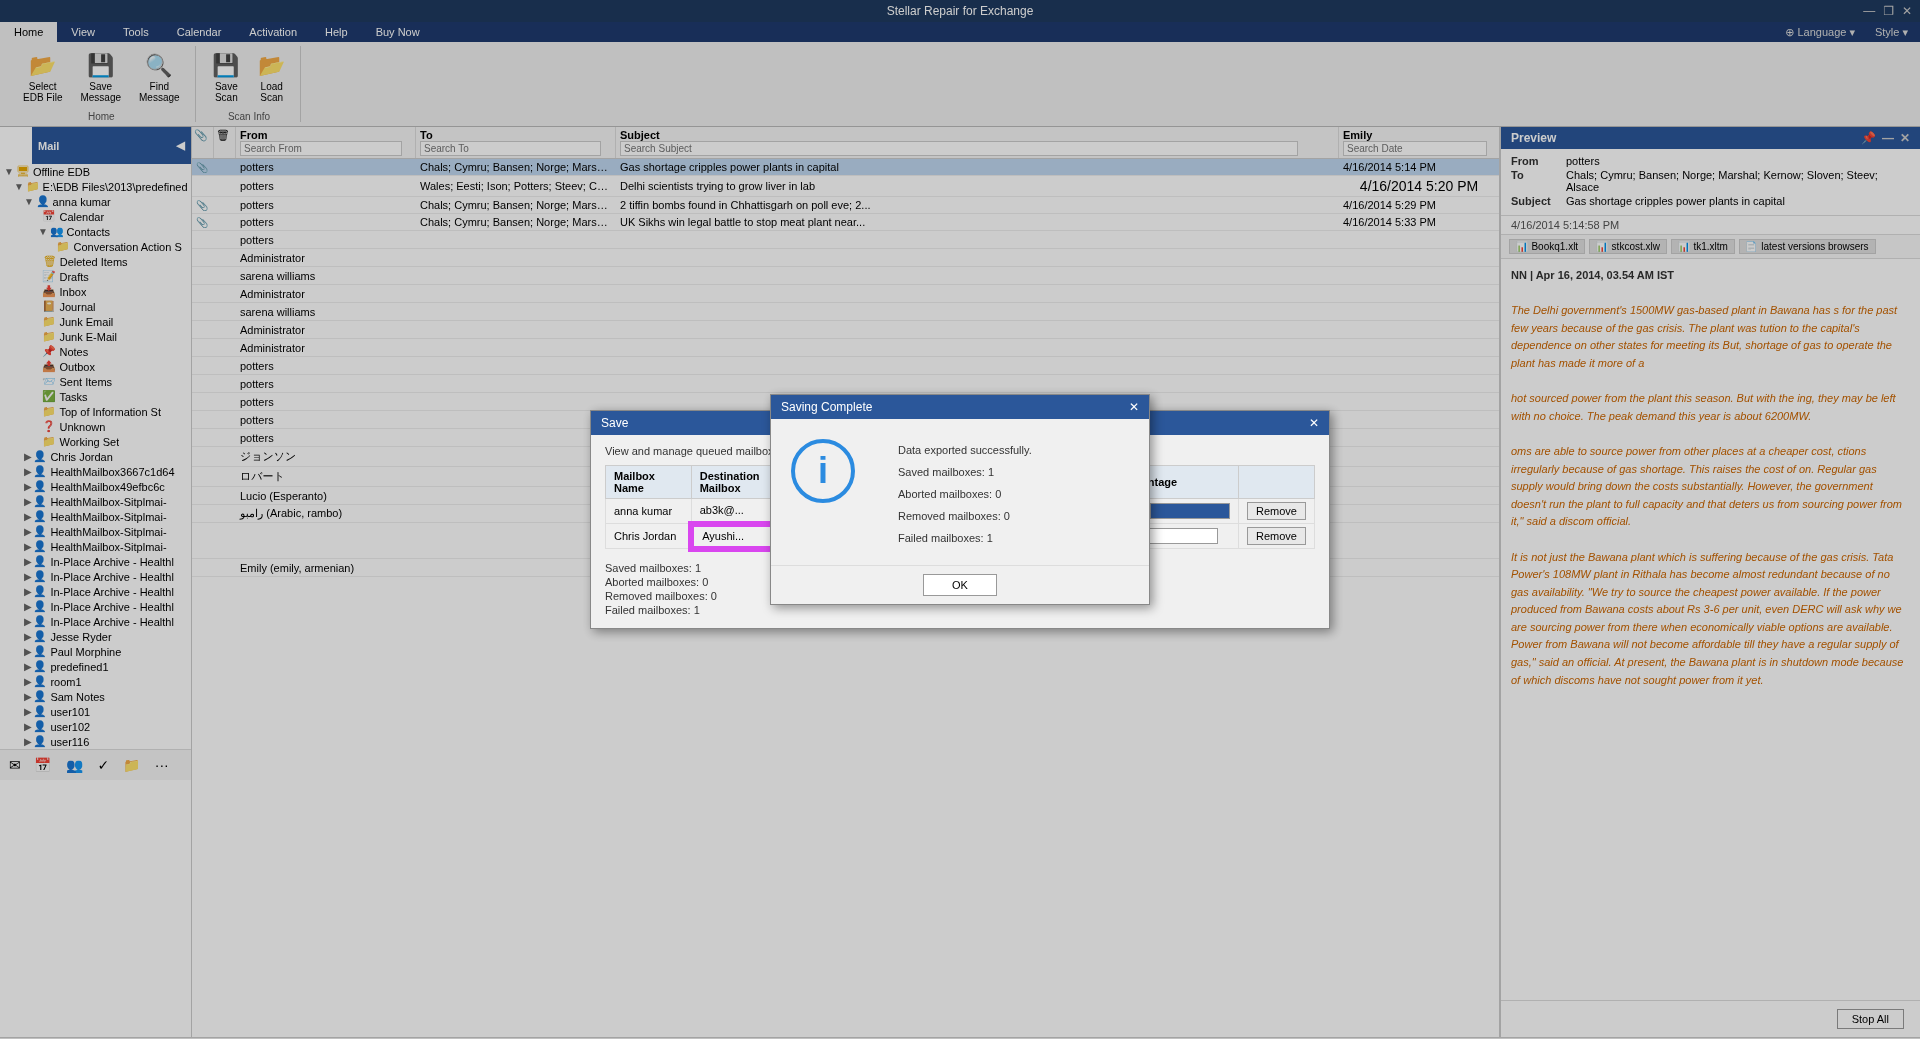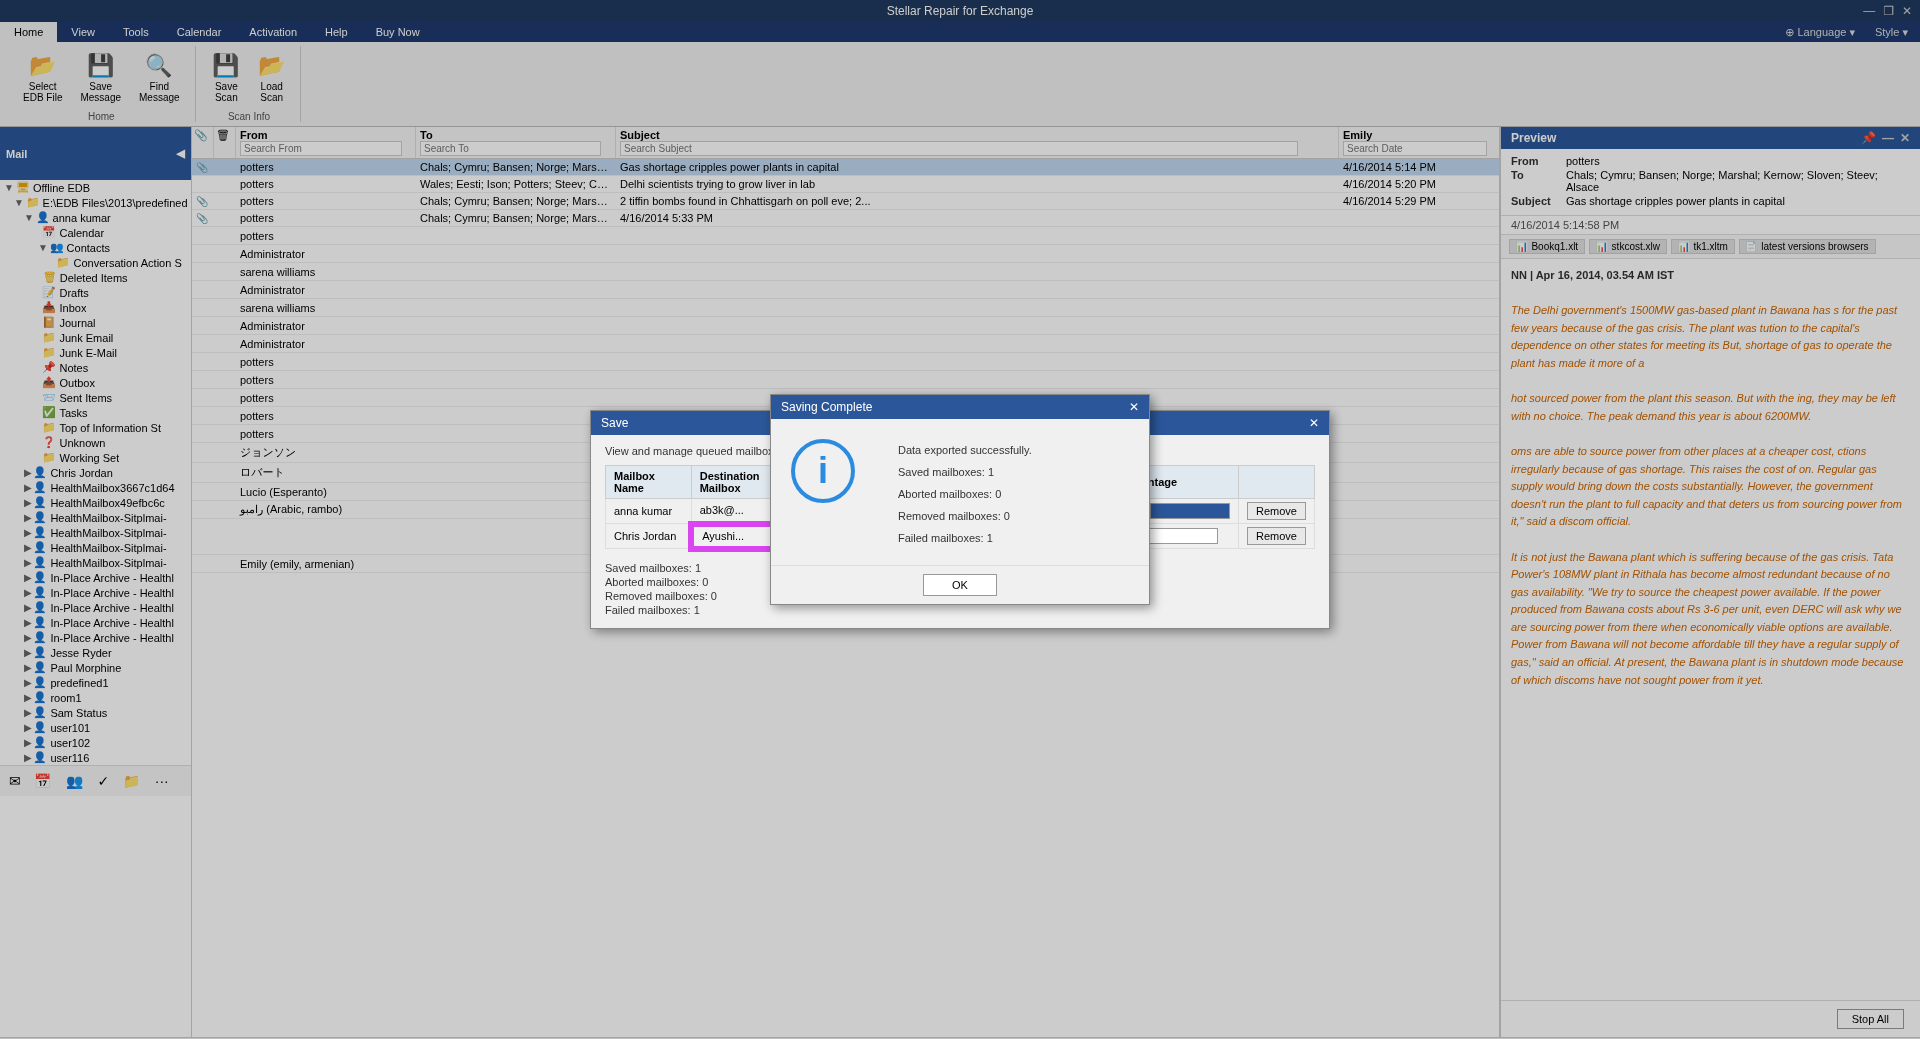--- a/index.html
+++ b/index.html
@@ -22,21 +22,21 @@
     .ribbon-btn { display: flex; flex-direction: column; align-items: center; cursor: pointer; padding: 4px 6px; border: 1px solid transparent; border-radius: 2px; min-width: 40px; }
     .ribbon-btn .icon { font-size: 22px; margin-bottom: 2px; }
     .ribbon-btn .label { font-size: 10px; text-align: center; }
     .ribbon-btn.large { flex-direction: column; }
 
     
     #main { display: flex; height: calc(1039px - 22px - 85px - 22px); }
 
     
     #sidebar { width: 192px; background: #fff; border-right: 1px solid #ccc; overflow-y: auto; font-size: 11px; flex-shrink: 0; }
-    #sidebar-header { background: #2b579a; color: #fff; padding: 20px 6px; font-size: 11px; font-weight: bold; display: flex; justify-content: space-between; align-items: center; }
+    #sidebar-header { background: #2b579a; color: #fff; padding: 12px 6px; font-size: 11px; font-weight: bold; display: flex; justify-content: space-between; align-items: center; margin-left: 32px; }
     .tree-item { display: flex; align-items: center; padding: 1px 0; cursor: pointer; white-space: nowrap; overflow: hidden; }
     .tree-item .expand { color: #666; margin-right: 2px; font-size: 10px; }
     .tree-item .icon { margin-right: 3px; }
     .tree-item .name { font-size: 11px; overflow: hidden; text-overflow: ellipsis; }
     .folder-icon { color: #e8a800; }
     .person-icon { color: #2b579a; }
 
     
     #email-list { flex: 1; display: flex; flex-direction: column; background: #fff; overflow: hidden; min-width: 0; }
     #email-rows { flex: 1; overflow-y: auto; }
@@ -325,21 +325,21 @@
       <span class="name">predefined1</span>
     </div>
     <div class="tree-item" style="padding-left:24px;">
       <span class="expand">▶</span>
       <span class="icon person-icon">👤</span>
       <span class="name">room1</span>
     </div>
     <div class="tree-item" style="padding-left:24px;">
       <span class="expand">▶</span>
       <span class="icon person-icon">👤</span>
-      <span class="name">Sam Status</span>
+      <span class="name">Sam Notes</span>
     </div>
     <div class="tree-item" style="padding-left:24px;">
       <span class="expand">▶</span>
       <span class="icon person-icon">👤</span>
       <span class="name">user101</span>
     </div>
     <div class="tree-item" style="padding-left:24px;">
       <span class="expand">▶</span>
       <span class="icon person-icon">👤</span>
       <span class="name">user102</span>
@@ -395,35 +395,36 @@
         <div style="width:200px; overflow:hidden; text-overflow:ellipsis; white-space:nowrap; padding:1px 4px; font-size:11px;">Chals; Cymru; Bansen; Norge; Marshal; Kernow; Sl...</div>
         <div style="flex:1; overflow:hidden; text-overflow:ellipsis; white-space:nowrap; padding:1px 4px; font-size:11px;">Gas shortage cripples power plants in capital</div>
         <div style="width:160px; padding:1px 4px; font-size:11px;">4/16/2014 5:14 PM</div>
       </div>
       <div class="email-row" style="display:flex; align-items:center; padding:1px 0; border-bottom:1px solid #eee;">
         <div style="width:22px; text-align:center; font-size:10px;"></div>
         <div style="width:22px; text-align:center; font-size:10px;"></div>
         <div style="width:180px; overflow:hidden; text-overflow:ellipsis; white-space:nowrap; padding:1px 4px; font-size:11px;">potters</div>
         <div style="width:200px; overflow:hidden; text-overflow:ellipsis; white-space:nowrap; padding:1px 4px; font-size:11px;">Wales; Eesti; Ison; Potters; Steev; Cymru; Norge</div>
         <div style="flex:1; overflow:hidden; text-overflow:ellipsis; white-space:nowrap; padding:1px 4px; font-size:11px;">Delhi scientists trying to grow liver in lab</div>
-        <div style="width:160px; padding:1px 4px; font-size:11px;">4/16/2014 5:20 PM</div>
+        <div style="width:160px; padding:1px 4px; font-size:14px;text-align:center;">4/16/2014 5:20 PM</div>
       </div>
       <div class="email-row" style="display:flex; align-items:center; padding:1px 0; border-bottom:1px solid #eee;">
         <div style="width:22px; text-align:center; font-size:10px;">📎</div>
         <div style="width:22px; text-align:center; font-size:10px;"></div>
         <div style="width:180px; overflow:hidden; text-overflow:ellipsis; white-space:nowrap; padding:1px 4px; font-size:11px;">potters</div>
         <div style="width:200px; overflow:hidden; text-overflow:ellipsis; white-space:nowrap; padding:1px 4px; font-size:11px;">Chals; Cymru; Bansen; Norge; Marshal; Kernow; Sl...</div>
         <div style="flex:1; overflow:hidden; text-overflow:ellipsis; white-space:nowrap; padding:1px 4px; font-size:11px;">2 tiffin bombs found in Chhattisgarh on poll eve; 2...</div>
         <div style="width:160px; padding:1px 4px; font-size:11px;">4/16/2014 5:29 PM</div>
       </div>
       <div class="email-row" style="display:flex; align-items:center; padding:1px 0; border-bottom:1px solid #eee;">
         <div style="width:22px; text-align:center; font-size:10px;">📎</div>
         <div style="width:22px; text-align:center; font-size:10px;"></div>
         <div style="width:180px; overflow:hidden; text-overflow:ellipsis; white-space:nowrap; padding:1px 4px; font-size:11px;">potters</div>
         <div style="width:200px; overflow:hidden; text-overflow:ellipsis; white-space:nowrap; padding:1px 4px; font-size:11px;">Chals; Cymru; Bansen; Norge; Marshal; Kernow; Sl...</div>
+        <div style="flex:1; overflow:hidden; text-overflow:ellipsis; white-space:nowrap; padding:1px 4px; font-size:11px;">UK Sikhs win legal battle to stop meat plant near...</div>
         <div style="width:160px; padding:1px 4px; font-size:11px;">4/16/2014 5:33 PM</div>
       </div>
       <div class="email-row" style="display:flex; align-items:center; padding:1px 0; border-bottom:1px solid #eee; min-height:18px;">
         <div style="width:22px;"></div>
         <div style="width:22px;"></div>
         <div style="width:180px; padding:1px 4px; font-size:11px;">potters</div>
         <div style="width:200px;"></div>
         <div style="flex:1;"></div>
         <div style="width:160px;"></div>
       </div>

